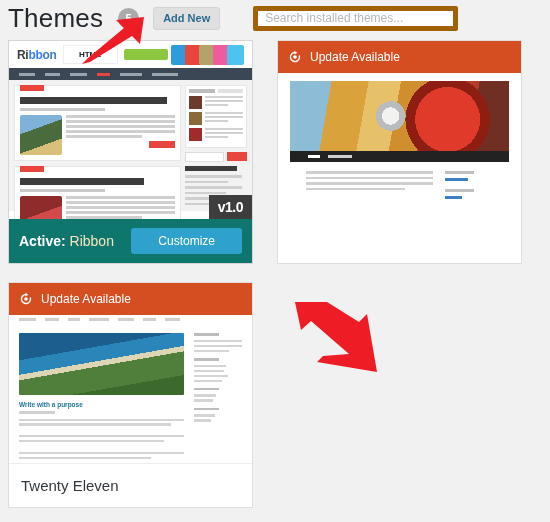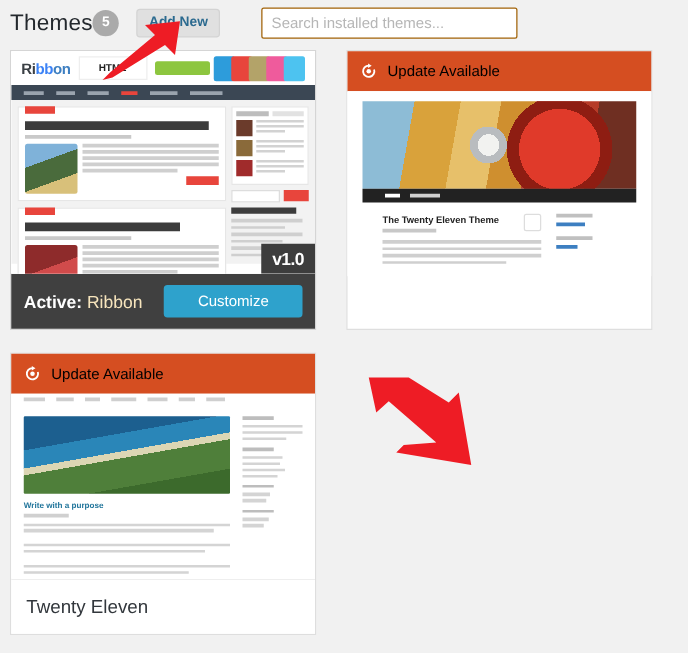--- a/index.html
+++ b/index.html
@@ -17,25 +17,25 @@
 
   
   .page-header {
     display: flex;
     align-items: center;
     height: 34px;
     padding: 2px 0 0 8px;
     box-sizing: border-box;
   }
   .page-title {
-    font-size: 18px;
+    font-size: 26px;
     font-weight: 400;
     color: #23282d;
     letter-spacing: .2px;
-    margin-right: 0;
+    margin-right: 15px;
     line-height: 1;
   }
   .theme-count {
     display: inline-flex;
     align-items: center;
     justify-content: center;
     width: 21px;
     height: 21px;
     border-radius: 50%;
     background: #aaa;
@@ -52,21 +52,21 @@
     font-size: 11px;
     font-weight: 700;
     padding: 5px 9px;
     line-height: 1;
     cursor: pointer;
   }
   .search-box {
     margin-left: 33px;
     width: 205px;
     height: 25px;
-    border: 1px solid #a16207;
+    border: 5px solid #a16207;
     background: #fff;
     border-radius: 2px;
     box-sizing: border-box;
     padding: 0 7px;
     font-family: "Liberation Sans", sans-serif;
     font-size: 12px;
     color: #777;
   }
   .search-box::placeholder { color: #b6b6b6; }
 
@@ -83,21 +83,21 @@
     background: #fff;
     border: 1px solid #dedede;
     box-sizing: border-box;
     position: relative;
   }
   .theme-card.active-card { border-color: #d5d5d5; }
 
   
   .update-notice {
     background: #d54e21;
-    color: #000000;
+    color: #ffffff;
     font-size: 12px;
     font-weight: 400;
     padding: 9px 10px;
     display: flex;
     align-items: center;
     gap: 8px;
     line-height: 1;
   }
   .update-icon { width: 14px; height: 14px; display: block; }
 
@@ -115,21 +115,21 @@
     padding: 13px 12px;
     font-size: 15px;
     color: #32373c;
     font-weight: 400;
     background: #fff;
     border-top: 1px solid #eee;
   }
 
   
   .active-bar {
-    background: #404040;
+    background: #0f766e;
     display: flex;
     align-items: center;
     justify-content: space-between;
     padding: 9px 10px;
   }
   .active-label {
     color: #fff;
     font-size: 14px;
   }
   .active-label b { font-weight: 700; }
@@ -394,27 +394,20 @@
         <div class="te-hero" style="background:
                radial-gradient(circle at 46% 50%, #f2f2f0 0 7%, #b9bcbf 7% 12%, rgba(0,0,0,0) 12%),
                radial-gradient(circle at 72% 55%, #e03a2a 0 20%, #8e1d12 20% 26%, rgba(0,0,0,0) 26%),
                linear-gradient(100deg,#8dbcd6 0 18%, #d9a23b 18% 34%, #e7c06a 34% 48%, #cf8f2f 48% 60%, #b63b28 60% 82%, #6f2f22 82%);"></div>
         <div class="te-nav">
             <i style="width:12px;background:#fff"></i>
             <i style="width:24px"></i>
           </div>
         <div class="te-body">
           <div class="te-main">
-            <div style="display:flex;align-items:flex-start;gap:6px;">
-              <div style="flex:1">
-                <div class="te-title">The Twenty Eleven Theme</div>
-                <div class="te-sub"></div>
-              </div>
-              <div class="te-bub"></div>
-            </div>
             <div class="te-lines">
                 <i></i>
                 <i></i>
                 <i></i>
                 <i style="width:78%"></i>
               </div>
           </div>
           <div class="te-side">
             <b></b>
               <i></i>

